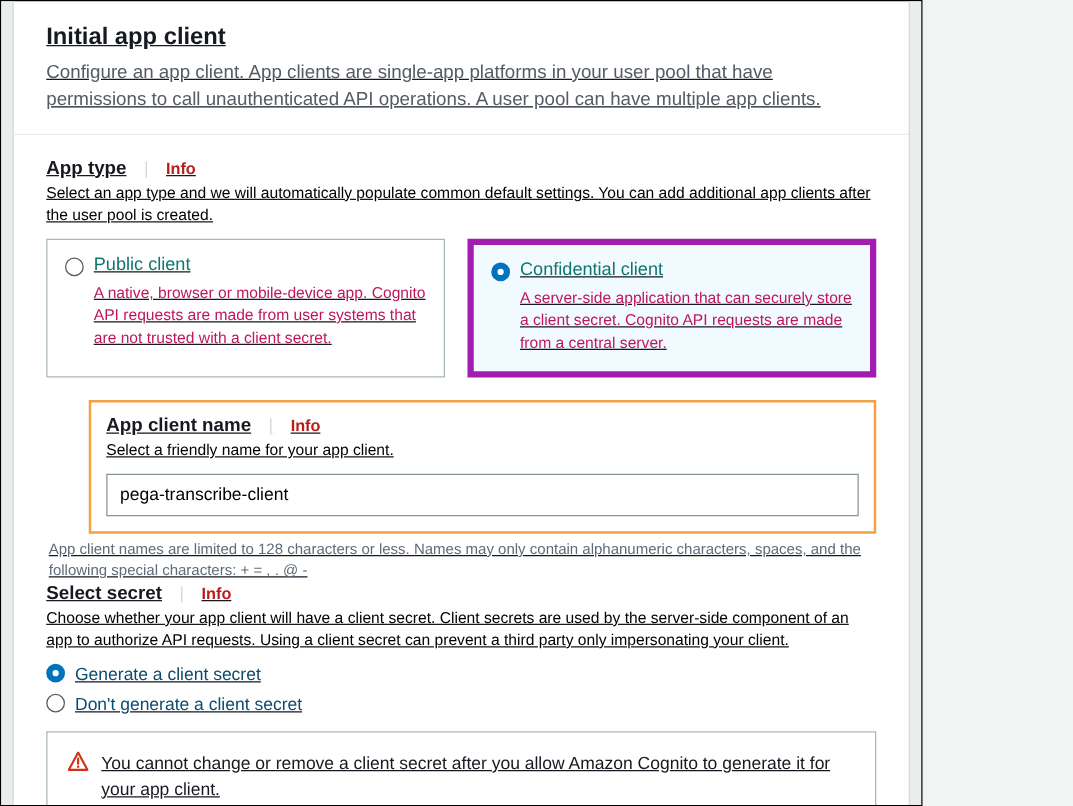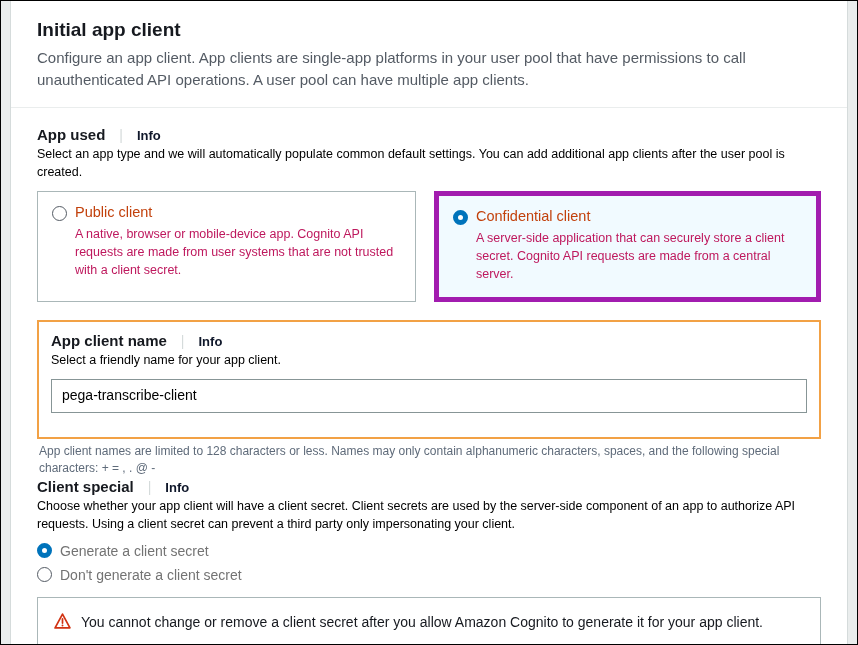--- a/index.html
+++ b/index.html
@@ -3,26 +3,27 @@
   <meta charset="utf-8">
   <style>
     * { box-sizing: border-box; margin: 0; padding: 0; }
     body {
       font-family: "Amazon Ember", "Helvetica Neue", Arial, sans-serif;
       background: #f2f3f3;
       color: #16191f;
       font-size: 14px;
     }
     .outer {
-      width: 858px;
+      width: 738px;
       height: 645px;
       background: #fff;
       border: 1px solid #000;
       position: relative;
       overflow: hidden;
+      text-decoration: underline;
     }
     .side-l, .side-r {
       position: absolute;
       top: 0; bottom: 0;
       width: 10px;
       background: #eaeded;
     }
     .side-l { left: 0; border-right: 1px solid #d5dbdb; }
     .side-r { right: 0; border-left: 1px solid #d5dbdb; }
     .panel-header {
@@ -48,21 +49,21 @@
       display: flex;
       align-items: baseline;
       gap: 12px;
       margin-bottom: 2px;
     }
     .section-label {
       font-size: 15px;
       font-weight: 700;
     }
     .info-link {
-      color: #0f172a;
+      color: #b91c1c;
       font-size: 13px;
       font-weight: 700;
       text-decoration: none;
       cursor: pointer;
       text-align: right;
     }
     .hint {
       font-size: 12.5px;
       color: #000000;
       line-height: 1.45;
@@ -95,33 +96,34 @@
       background: #fff;
       position: relative;
     }
     .tile.selected .radio-circle {
       border: 5px solid #0073bb;
       width: 15px; height: 15px;
     }
     .tile-title {
       font-size: 14.5px;
       font-weight: 400;
-      color: #c2410c;
+      color: #0f766e;
     }
     .tile-desc {
       font-size: 12.5px;
       color: #be185d;
       line-height: 1.45;
       margin-top: 4px;
       margin-left: 23px;
     }
     .highlight-box {
       border: 2px solid #f2a145;
-      padding: 10px 12px 24px 12px;
+      padding: 10px 12px 12px 12px;
       margin-bottom: 4px;
+      margin-left: 34px;
     }
     .text-input {
       width: 100%;
       border: 1px solid #879596;
       padding: 6px 10px;
       font-size: 14px;
       line-height: 1.4;
       font-family: inherit;
       margin-top: 6px;
     }
@@ -142,21 +144,21 @@
       width: 15px; height: 15px;
       border: 1px solid #545b64;
       border-radius: 50%;
       background: #fff;
     }
     .radio-small.checked {
       border: 5px solid #0073bb;
     }
     .radio-label {
       font-size: 14px;
-      color: #737373;
+      color: #0c4a6e;
     }
     .alert {
       border: 1px solid #aab7b8;
       padding: 14px 16px;
       display: flex;
       gap: 10px;
       align-items: flex-start;
       margin-top: 14px;
     }
     .alert-icon {
@@ -181,21 +183,21 @@
   <div class="side-r"></div>
 
   <div class="panel-header">
     <h1>Initial app client</h1>
     <p>Configure an app client. App clients are single-app platforms in your user pool that have permissions to call unauthenticated API operations. A user pool can have multiple app clients.</p>
   </div>
 
   <div class="content">
 
     <div class="section-label-row">
-      <span class="section-label">App used</span>
+      <span class="section-label">App type</span>
       <span class="sep">|</span>
       <a class="info-link">Info</a>
     </div>
     <div class="hint">Select an app type and we will automatically populate common default settings. You can add additional app clients after the user pool is created.</div>
 
     <div class="tiles">
       <div class="tile">
         <div class="tile-head">
           <span class="radio-circle"></span>
           <span class="tile-title">Public client</span>
@@ -216,21 +218,21 @@
         <span class="section-label">App client name</span>
         <span class="sep">|</span>
         <a class="info-link">Info</a>
       </div>
       <div class="hint" style="margin-bottom:4px;">Select a friendly name for your app client.</div>
       <input class="text-input" type="text" value="pega-transcribe-client" style="">
     </div>
     <div class="constraint">App client names are limited to 128 characters or less. Names may only contain alphanumeric characters, spaces, and the following special characters: + = , . @ -</div>
 
     <div class="section-label-row">
-      <span class="section-label">Client special</span>
+      <span class="section-label">Select secret</span>
       <span class="sep">|</span>
       <a class="info-link">Info</a>
     </div>
     <div class="hint">Choose whether your app client will have a client secret. Client secrets are used by the server-side component of an app to authorize API requests. Using a client secret can prevent a third party only impersonating your client.</div>
 
     <div class="radio-row">
       <span class="radio-small checked"></span>
       <span class="radio-label">Generate a client secret</span>
     </div>
     <div class="radio-row">

